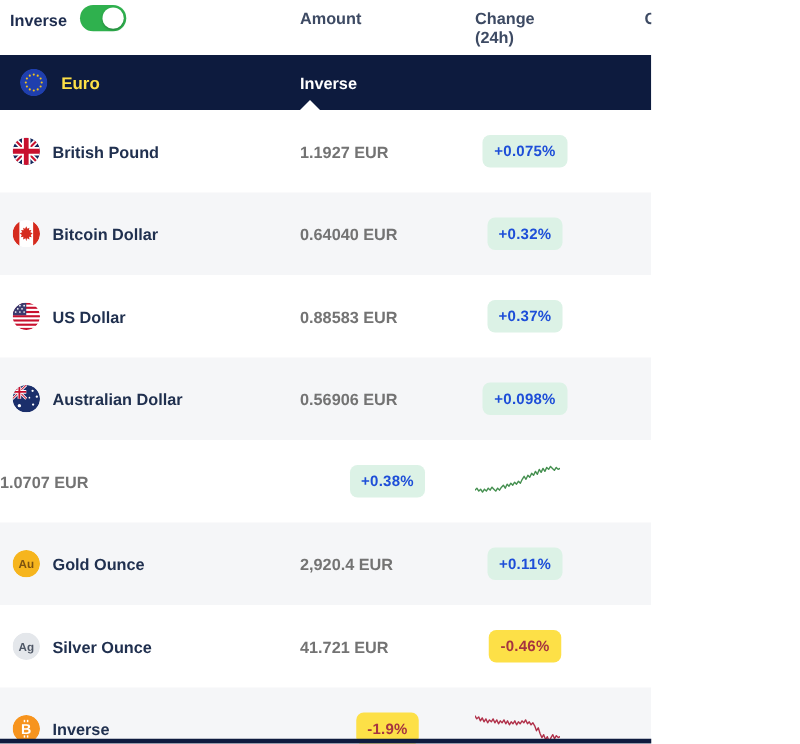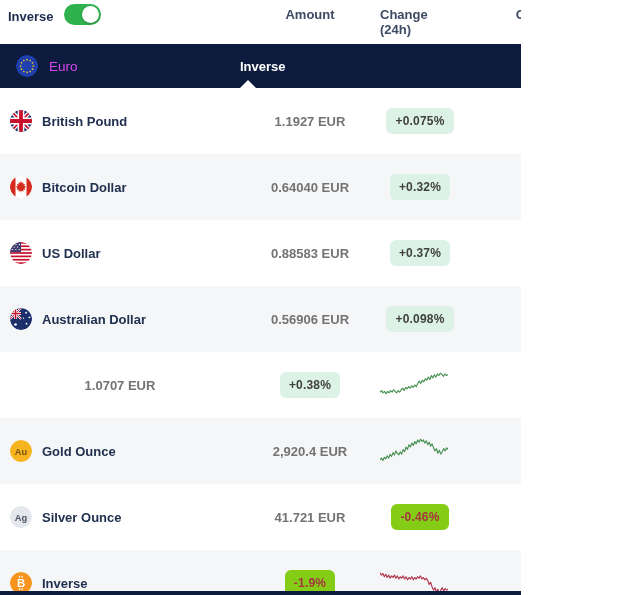--- a/index.html
+++ b/index.html
@@ -5,53 +5,53 @@
   * { margin:0; padding:0; box-sizing:border-box; }
   html,body { width:640px; height:595px; overflow:hidden; background:#fff;
     font-family:"Liberation Sans", sans-serif; }
   .app { position:relative; width:521px; height:595px; overflow:hidden; background:#fff; }
 
   
   .grid { display:grid; grid-template-columns:240px 140px 80px 180px; align-items:center; }
 
   
   .top-header { height:44px; align-items:flex-start; padding-top:4px; }
-  .col-head { font-size:13px; font-weight:600; color:#3d4a63; padding-top:3px;text-align:center; }
+  .col-head { font-size:13px; font-weight:600; color:#3d4a63; padding-top:3px; }
   .inverse-wrap { display:flex; align-items:center; gap:10px; padding-left:8px; }
   .inverse-label { font-size:13px; font-weight:700; color:#1d2c4e; padding-top:3px; }
   .toggle { position:relative; width:37px; height:21px; border-radius:11px; background:#2fb14e;
     border:none; cursor:pointer; flex-shrink:0; }
   .toggle .knob { position:absolute; top:2px; right:2px; width:17px; height:17px;
     border-radius:50%; background:#fff; box-shadow:0 1px 2px rgba(0,0,0,.25); }
   .head-change { text-align:left; }
   .head-chart { text-align:center; }
 
   
   .section-bar { position:relative; height:44px; background:#0d1b3e; color:#fff; }
   .base-cell { display:flex; align-items:center; gap:11px; padding-left:16px; }
-  .base-name { font-size:13.5px; font-weight:400; color:#d946ef; }
+  .base-name { font-size:13.5px; font-weight:700; color:#fde047; }
   .section-amount-label { font-size:13px; font-weight:700; color:#fff; }
   .caret { position:absolute; bottom:0; left:240px; width:0; height:0;
     border-left:8px solid transparent; border-right:8px solid transparent;
     border-bottom:8px solid #fff; }
 
   
-  .row { height:66px; background:#fff;text-align:center; }
+  .row { height:66px; background:#fff; }
   .row:nth-child(even) { background:#f5f6f8; }
   .name-cell { display:flex; align-items:center; gap:10px; padding-left:10px; }
   .flag { width:22px; height:22px; border-radius:50%; overflow:hidden; flex-shrink:0;
     display:flex; align-items:center; justify-content:center; }
   .flag svg { display:block; width:22px; height:22px; }
   .cur-name { font-size:13px; font-weight:700; color:#20304f; }
   .amount-cell { font-size:13px; font-weight:700; color:#737373; }
   .change-cell { display:flex; justify-content:center; }
   .badge { display:inline-block; font-size:12px; font-weight:700; padding:6px 9px;
     border-radius:6px; letter-spacing:.2px; }
-  .badge.up { background:#dcf2e6; color:#404040; }
-  .badge.down { background:#84cc16; color:#a63540; }
+  .badge.up { background:#dcf2e6; color:#1d4ed8; }
+  .badge.down { background:#fde047; color:#a63540; }
   .chart-cell { display:flex; justify-content:flex-end; padding-right:12px; }
   .spark { display:block; }
   .spark.up { color:#448f4f; }
   .spark.down { color:#b03049; }
 
   .bottom-bar { position:absolute; left:0; bottom:0; width:640px; height:4px; background:#0d1b3e; }
 </style>
 </head>
 <body>
 
@@ -264,20 +264,23 @@
       <div class="name-cell">
         <span class="flag">
           <svg viewBox="0 0 26 26">
               <circle cx="13" cy="13" r="13" fill="#f6b51e"></circle>
             <text x="13" y="17.2" text-anchor="middle" font-family="Liberation Sans, sans-serif" font-size="11" font-weight="bold" fill="#7c5210">Au</text>
           </svg>
         </span>
         <span class="cur-name">Gold Ounce</span>
       </div>
       <div class="amount-cell">2,920.4 EUR</div>
+      <div class="change-cell">
+          <span class="badge up">+0.11%</span>
+        </div>
       <div class="chart-cell">
           <svg class="spark up" width="86" height="44" viewBox="0 0 86 44">
             <polyline points="0.0,33 1.8,31 3.7,34 5.5,30 7.3,32 9.1,28 11.0,31 12.8,26 14.6,29 16.5,24 18.3,27 20.1,22 22.0,25 23.8,27 25.6,23 27.4,26 29.3,20 31.1,23 32.9,17 34.8,20 36.6,14 38.4,17 40.3,12 42.1,15 43.9,10 45.7,13 47.6,8 49.4,11 51.2,7 53.1,10 54.9,8 56.7,12 58.6,9 60.4,14 62.2,11 64.0,16 65.9,13 67.7,18 69.5,22 71.4,19 73.2,25 75.0,21 76.9,26 78.7,23 80.5,19 82.3,22 84.2,18 86.0,20" fill="none" stroke="currentColor" stroke-width="1.4" stroke-linejoin="round" stroke-linecap="round"></polyline>
           </svg>
         </div>
     </div>
 
     <div class="grid row">
       <div class="name-cell">
         <span class="flag">

